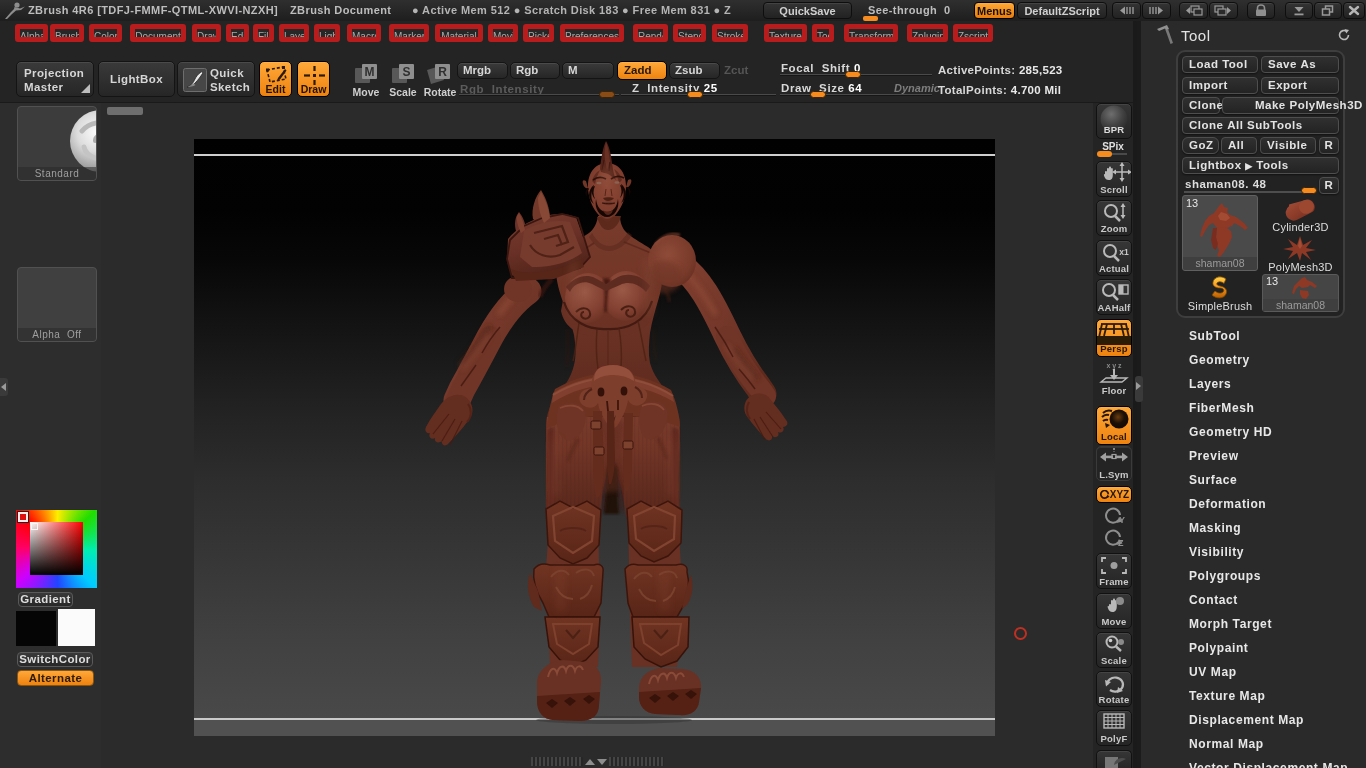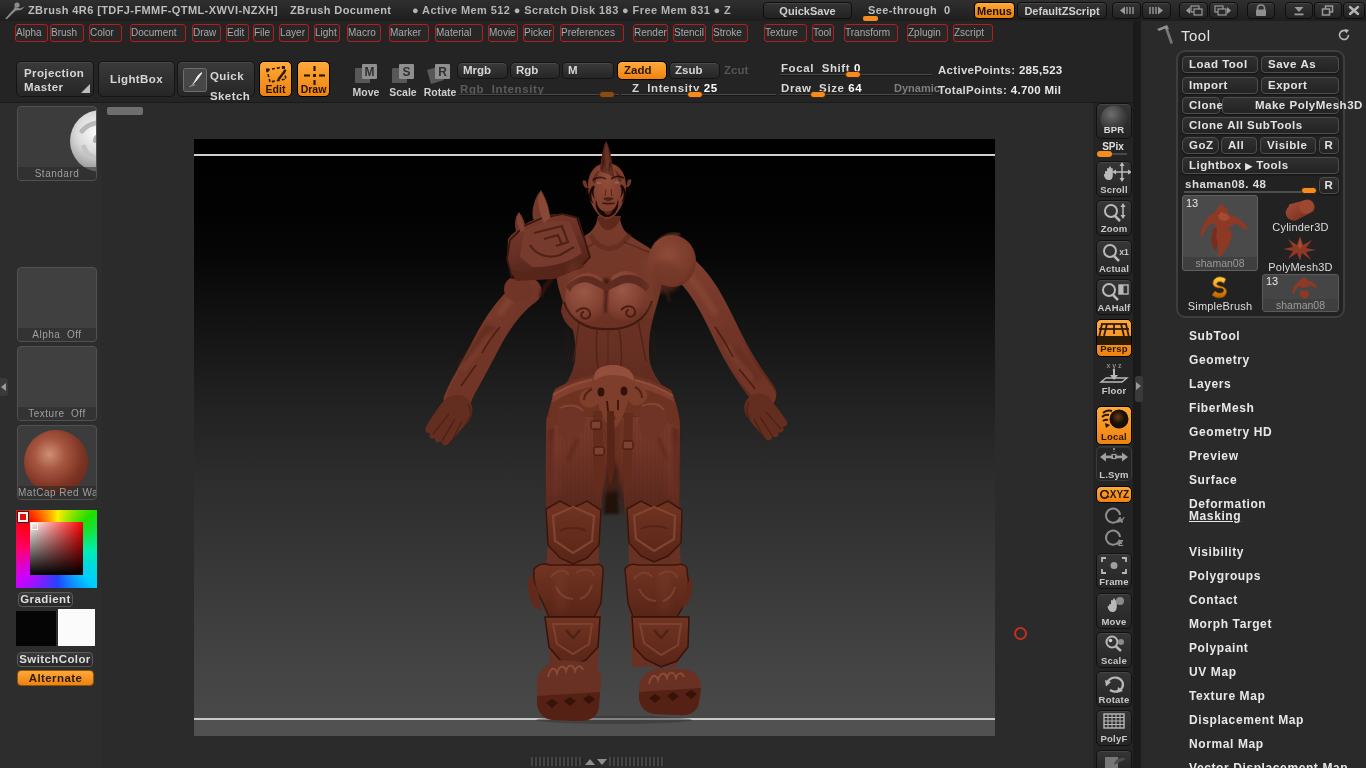--- a/index.html
+++ b/index.html
@@ -8,21 +8,21 @@
   #root{position:relative;width:1366px;height:768px;background:#232323;}
 
   
   #titlebar{left:0;top:0;width:1366px;height:21px;background:linear-gradient(#2f2f2f,#1e1e1e);color:#c6c6c6;font-size:11px;font-weight:bold;}
   .tbtxt{top:4px;white-space:nowrap;letter-spacing:0.4px;color:#bdbdbd;}
   .tbtn{top:2px;height:17px;background:linear-gradient(#343434,#222);border:1px solid #0e0e0e;border-radius:4px;color:#cfcfcf;font-size:11px;font-weight:bold;text-align:center;box-shadow:inset 0 1px 0 rgba(255,255,255,.08);}
   .tbtn.orange{background:linear-gradient(#ffa836,#e87d0d);color:#161007;border-color:#000;}
 
   
   #menurow{left:0;top:21px;width:1137px;height:25px;background:#242424;}
-  .mtab{position:absolute;top:3px;height:18px;line-height:16px;border:1px solid #b91c1c;border-radius:3px;color:#a9a9a9;font-size:10px;overflow:hidden;background:#272727;}
+  .mtab{position:absolute;top:3px;height:18px;line-height:16px;border:5px solid #b91c1c;border-radius:3px;color:#a9a9a9;font-size:10px;text-align:center;overflow:hidden;background:#272727;}
 
   
   #shelf{left:0;top:46px;width:1137px;height:57px;background:#242424;border-bottom:1px solid #1a1a1a;}
   .sbtn{position:absolute;background:linear-gradient(#3a3a3a,#262626);border:1px solid #141414;border-radius:5px;color:#d6d6d6;font-weight:bold;box-shadow:inset 0 1px 0 rgba(255,255,255,.09);}
   .sbtn.orange{background:linear-gradient(#ffa93a,#ef820f);color:#27180a;border-color:#000;}
   .slider-label{position:absolute;font-size:11.5px;font-weight:bold;color:#d8d8d8;letter-spacing:0.6px;white-space:nowrap;}
   .slider-label.dim{color:#5c5c5c;}
   .track{position:absolute;height:2px;background:#4a4a4a;border-bottom:1px solid #171717;}
   .handle{position:absolute;width:16px;height:7px;border-radius:3.5px;background:#f68c1f;border:1px solid #3a2306;}
   .handle.dim{background:#8a4c16;}
@@ -150,21 +150,21 @@
     <div class="sbtn" style="left:16px;top:15px;width:78px;height:36px;font-size:11.5px;line-height:14px;padding:4px 8px 0 7px;letter-spacing:0.4px;">Projection<br>Master<svg class="abs" style="right:3px;bottom:3px" width="9" height="9" viewBox="0 0 9 9">
           <path d="M9 0 L9 9 L0 9 Z" fill="#bdbdbd"></path>
         </svg></div>
     <div class="sbtn" style="left:98px;top:15px;width:77px;height:36px;font-size:11.5px;line-height:34px;text-align:center;letter-spacing:0.4px;">LightBox</div>
     <div class="sbtn" style="left:177px;top:15px;width:78px;height:36px;font-size:11.5px;">
       <svg class="abs" style="left:5px;top:6px" width="24" height="24" viewBox="0 0 24 24">
           <rect x="0.5" y="0.5" width="23" height="23" rx="2" fill="#474747" stroke="#6e6e6e"></rect>
           <path d="M4 19 C9 17 10 15 12 11 C13 9 15 6 18 4 C19 3.5 20 4.5 19.5 5.5 C17.5 8.5 15 12 13 14 C11 16.5 8 18.5 4 19 Z" fill="#e8e8e8" stroke="#1a1a1a" stroke-width="0.7"></path>
           <path d="M4 19 C7 18 9 17 10.5 15.5 L12.5 17 C10 18.5 7 19 4 19 Z" fill="#888"></path>
         </svg>
-      <div class="abs" style="left:32px;top:4px;line-height:20px;letter-spacing:0.4px;">Quick<br>Sketch</div>
+      <div class="abs" style="left:32px;top:4px;line-height:14px;letter-spacing:0.4px;">Quick<br>Sketch</div>
     </div>
     <div class="sbtn orange" style="left:259px;top:15px;width:33px;height:36px;">
       <svg class="abs" style="left:5px;top:3px" width="23" height="20" viewBox="0 0 23 20">
           <g fill="none" stroke="#2b1a04" stroke-width="1.6" stroke-dasharray="3 2">
             <path d="M2 5 L18 2 L21 14 L5 17 Z"></path>
           </g>
           <rect x="1" y="3.5" width="3" height="3" fill="#2b1a04"></rect>
           <rect x="17" y="1" width="3" height="3" fill="#2b1a04"></rect>
           <path d="M13 13 L20 4 L21.5 5.5 L15 14.5 L12 15.5 Z" fill="#2b1a04"></path>
         </svg>
@@ -217,21 +217,21 @@
     <div class="handle dim" style="left:599px;top:45px;"></div>
     <div class="slider-label" style="left:632px;top:36px;">Z&nbsp;&nbsp;Intensity&nbsp;<span style="color:#fff">25</span></div>
     <div class="track" style="left:621px;top:48px;width:155px;"></div>
     <div class="handle" style="left:687px;top:45px;"></div>
     <div class="slider-label" style="left:781px;top:16px;">Focal&nbsp;&nbsp;Shift&nbsp;<span style="color:#fff">0</span></div>
     <div class="track" style="left:780px;top:28px;width:152px;"></div>
     <div class="handle" style="left:845px;top:25px;"></div>
     <div class="slider-label" style="left:781px;top:36px;">Draw&nbsp;&nbsp;Size&nbsp;<span style="color:#fff">64</span></div>
     <div class="track" style="left:780px;top:48px;width:152px;"></div>
     <div class="handle" style="left:810px;top:45px;"></div>
-    <div class="abs" style="left:894px;top:36px;font-size:11px;font-weight:bold;color:#7d7d7d;">Dynamic</div>
+    <div class="abs" style="left:894px;top:36px;font-size:11px;font-weight:bold;color:#7d7d7d;font-style:italic;">Dynamic</div>
     <div class="slider-label" style="left:938px;top:18px;letter-spacing:0.3px;">ActivePoints:&nbsp;<span style="color:#e8e8e8">285,523</span></div>
     <div class="slider-label" style="left:938px;top:38px;letter-spacing:0.3px;">TotalPoints:&nbsp;<span style="color:#e8e8e8">4.700&nbsp;Mil</span></div>
   </div>
   <div id="ltray" class="abs">
     <div class="thumb" style="top:3px;padding-left:44px;">
       <svg width="78" height="73" viewBox="0 0 78 73">
         <defs>
           <radialGradient id="stdball" cx="42%" cy="36%" r="68%">
             <stop offset="0%" stop-color="#fbfbfb"></stop>
               <stop offset="45%" stop-color="#dcdcdc"></stop>
@@ -241,37 +241,20 @@
         </defs>
         <circle cx="39" cy="34" r="31" fill="url(#stdball)"></circle>
         <path d="M20 24 C28 14 48 12 56 22 C60 27 58 33 52 34 C46 35 42 31 44 27" fill="none" stroke="#b9b9b9" stroke-width="5" stroke-linecap="round"></path>
         <path d="M22 40 C24 50 40 56 50 50" fill="none" stroke="#c4c4c4" stroke-width="5" stroke-linecap="round"></path>
         <path d="M33 34 C33 28 42 26 45 31 C47 35 43 39 39 37" fill="none" stroke="#ababab" stroke-width="4" stroke-linecap="round"></path>
       </svg>
       <div class="lbl">Standard</div>
     </div>
     <div class="thumb" style="top:164px;background:#404040;">
       <div class="lbl">Alpha&nbsp;&nbsp;Off</div>
-    </div>
-    <div class="thumb" style="top:243px;background:#404040;">
-      <div class="lbl">Texture&nbsp;&nbsp;Off</div>
-    </div>
-    <div class="thumb" style="top:322px;">
-      <svg width="78" height="73" viewBox="0 0 78 73">
-        <defs>
-          <radialGradient id="redball" cx="40%" cy="38%" r="70%">
-            <stop offset="0%" stop-color="#cf8f75"></stop>
-              <stop offset="35%" stop-color="#a65640"></stop>
-              <stop offset="75%" stop-color="#7c3322"></stop>
-              <stop offset="100%" stop-color="#6b2a1b"></stop>
-          </radialGradient>
-        </defs>
-        <circle cx="38" cy="36" r="32" fill="url(#redball)"></circle>
-      </svg>
-      <div class="lbl">MatCap&nbsp;Red&nbsp;Wa</div>
     </div>
     <div class="abs" style="left:16px;top:407px;width:81px;height:78px;background:conic-gradient(from 315deg at 50% 50%, #ff0000, #ffee00 13%, #22dd00 25%, #00eeb0 38%, #00ccff 50%, #2244ff 62%, #cc00ff 76%, #ff0066 88%, #ff0000);"></div>
     <div class="abs" style="left:30px;top:419px;width:53px;height:53px;background:linear-gradient(to bottom, rgba(0,0,0,0) 0%, #000 100%), linear-gradient(to right, #fff 0%, #f00 100%);"></div>
     <div class="abs" style="left:31px;top:420px;width:7px;height:7px;border:1.5px solid #f5f5f5;background:transparent;"></div>
     <div class="abs" style="left:18px;top:409px;width:10px;height:10px;border:2px solid #eee;outline:1px solid #222;background:#e01010;"></div>
     <div class="traybtn" style="left:18px;top:489px;width:55px;height:15px;line-height:13px;">Gradient</div>
     <div class="abs" style="left:16px;top:508px;width:40px;height:35px;background:#050505;"></div>
     <div class="abs" style="left:58px;top:506px;width:37px;height:37px;background:#fbfbfb;"></div>
     <div class="traybtn" style="left:17px;top:549px;width:76px;height:15px;line-height:13px;">SwitchColor</div>
     <div class="traybtn" style="left:17px;top:567px;width:77px;height:16px;line-height:14px;background:linear-gradient(#ffa83a,#ee820f);color:#2b1b07;border-color:#8a5510;">Alternate</div>
@@ -841,21 +824,21 @@
     </div>
 
     <div class="listitem" style="top:308px;">SubTool</div>
     <div class="listitem" style="top:332px;">Geometry</div>
     <div class="listitem" style="top:356px;">Layers</div>
     <div class="listitem" style="top:380px;">FiberMesh</div>
     <div class="listitem" style="top:404px;">Geometry&nbsp;HD</div>
     <div class="listitem" style="top:428px;">Preview</div>
     <div class="listitem" style="top:452px;">Surface</div>
     <div class="listitem" style="top:476px;">Deformation</div>
-    <div class="listitem" style="top:488px;text-decoration:underline;">Masking</div>
+    <div class="listitem" style="top:500px;">Masking</div>
     <div class="listitem" style="top:524px;">Visibility</div>
     <div class="listitem" style="top:548px;">Polygroups</div>
     <div class="listitem" style="top:572px;">Contact</div>
     <div class="listitem" style="top:596px;">Morph&nbsp;Target</div>
     <div class="listitem" style="top:620px;">Polypaint</div>
     <div class="listitem" style="top:644px;">UV&nbsp;Map</div>
     <div class="listitem" style="top:668px;">Texture&nbsp;Map</div>
     <div class="listitem" style="top:692px;">Displacement&nbsp;Map</div>
     <div class="listitem" style="top:716px;">Normal&nbsp;Map</div>
     <div class="listitem" style="top:740px;">Vector&nbsp;Displacement&nbsp;Map</div>

